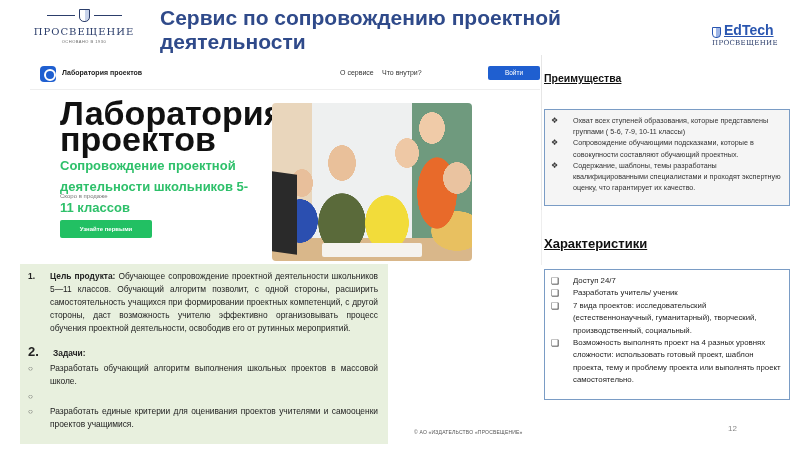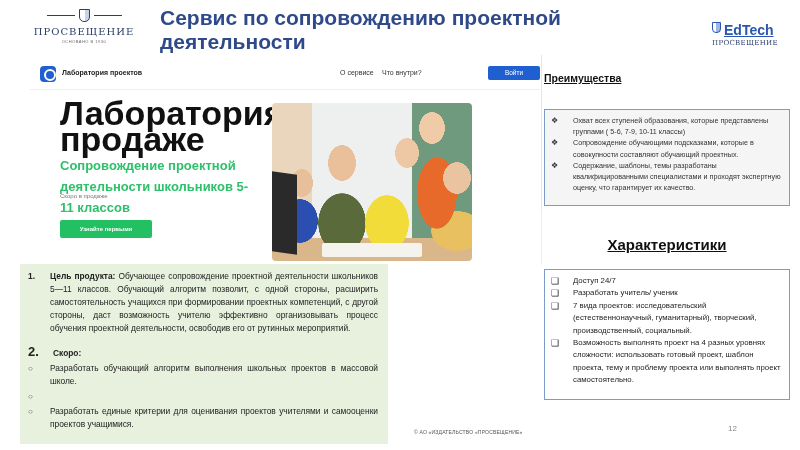--- a/index.html
+++ b/index.html
@@ -10,21 +10,21 @@
   .logo-left { position: absolute; left: 30px; top: 6px; width: 108px; height: 46px; text-align: center; }
   .logo-left .emblem-row { display: flex; align-items: center; justify-content: center; gap: 4px; height: 18px; }
   .logo-left .line { width: 28px; height: 1px; background: #2c3e6b; }
   .logo-left .shield { width: 11px; height: 13px; border: 1.5px solid #2c3e6b; border-radius: 0 0 5px 5px; background: linear-gradient(90deg,#fff 50%,#c8d3ea 50%); }
   .logo-left .name { font-family: "DejaVu Serif", serif; font-size: 10px; letter-spacing: 1px; color: #2c3e6b; margin-top: 2px; }
   .logo-left .sub { font-size: 4px; color: #666; letter-spacing: .5px; margin-top: 2px; }
 
   .page-title { position: absolute; left: 160px; top: 6px; width: 540px; font-size: 21px; font-weight: bold; color: #2f4a8a; text-align: left; }
 
   .logo-right { position: absolute; left: 712px; top: 22px; width: 80px; }
-  .logo-right .top { display: flex; align-items: flex-start; gap: 3px; }
+  .logo-right .top { display: flex; align-items: flex-end; gap: 3px; }
   .logo-right .shield { width: 9px; height: 11px; border: 1.5px solid #2a56b0; border-radius: 0 0 4px 4px; background: linear-gradient(90deg,#fff 50%,#9fb6e6 50%); }
   .logo-right .brand { font-size: 14px; font-weight: bold; color: #2a56b0; text-decoration: underline; }
   .logo-right .sub { font-family: "DejaVu Serif", serif; font-size: 7px; color: #2c3e6b; letter-spacing: .3px; margin-top: 1px; }
 
   
   .site { position: absolute; left: 30px; top: 58px; width: 510px; height: 210px; background: #fff; }
   .site-nav { position: absolute; left: 0; top: 0; width: 510px; height: 32px; border-bottom: 1px solid #eee; }
   .site-logo { position: absolute; left: 10px; top: 8px; width: 16px; height: 16px; border-radius: 4px; background: #1f5fd0; }
   .site-logo::after { content: ""; position: absolute; left: 4px; top: 3px; width: 8px; height: 8px; border: 2px solid #fff; border-radius: 50%; }
   .site-brand { position: absolute; left: 32px; top: 11px; font-size: 7px; font-weight: bold; color: #222; }
@@ -66,21 +66,21 @@
   .tasks-head { display: flex; align-items: baseline; margin-top: 10px; }
   .tasks-num { width: 22px; font-size: 13px; font-weight: bold; flex-shrink: 0; }
   .tasks-label { font-size: 8.4px; font-weight: bold; padding-left: 3px; }
   .task { display: flex; margin-top: 2px; }
   .task-bullet { width: 22px; flex-shrink: 0; font-size: 8px; color: #555; }
   .task-text { text-align: justify; }
 
   
   .adv-title { position: absolute; left: 544px; top: 72px; width: 246px; font-size: 10.5px; font-weight: bold; text-decoration: underline; color: #111; }
   .adv-box { position: absolute; left: 544px; top: 109px; width: 246px; height: 97px; border: 1px solid #7a9cc5; background: #f5f5f5; padding: 5px 6px 0 6px; font-size: 7.2px; line-height: 11.2px; color: #333; }
-  .feature-title { position: absolute; left: 544px; top: 236px; width: 246px; text-align: center; font-size: 15px; font-weight: bold; text-decoration: underline; color: #111; }
+  .feature-title { position: absolute; left: 544px; top: 236px; width: 246px; text-align: left; font-size: 13px; font-weight: bold; text-decoration: underline; color: #111; }
   .feat-box { position: absolute; left: 544px; top: 269px; width: 246px; height: 131px; border: 1px solid #7a9cc5; background: #fff; padding: 5px 6px 0 6px; font-size: 7.8px; line-height: 12.4px; color: #222; }
   .li { display: flex; }
   .li-bullet { width: 22px; flex-shrink: 0; font-size: 8px; }
   .li-bullet.diamond { color: #333; font-size: 8px; }
   .li-bullet.box { font-size: 9px; }
   .right-sep { position: absolute; left: 541px; top: 210px; width: 1px; height: 55px; background: #eee; }
 
   
   .footer-copy { position: absolute; left: 414px; top: 429px; font-size: 5px; color: #555; letter-spacing: .2px; }
   .footer-page { position: absolute; left: 728px; top: 424px; font-size: 8px; color: #888; }
@@ -111,42 +111,42 @@
 <div class="site">
   <div class="site-nav">
     <span class="site-logo"></span>
     <span class="site-brand">Лаборатория проектов</span>
     <span class="site-link1">О сервисе</span>
     <span class="site-link2">Что внутри?</span>
     <span class="site-login">Войти</span>
   </div>
   <div class="site-h1">
     <div>Лаборатория</div>
-    <div>продаже</div>
+    <div>проектов</div>
   </div>
   <div class="site-sub">Сопровождение проектной деятельности школьников 5-11 классов</div>
   <div class="site-soon">Скоро в продаже</div>
   <div class="site-cta">Узнайте первыми</div>
   <div class="site-photo">
     <div class="laptop"></div>
     <div class="book"></div>
   </div>
 </div>
 
 <div class="divider-v"></div>
 <div class="right-sep"></div>
 
 <div class="goals">
   <div class="goal-item">
     <span class="goal-num">1.</span>
     <span class="goal-text"><b>Цель продукта:</b><span> Обучающее сопровождение проектной деятельности школьников 5—11 классов. Обучающий алгоритм позволит, с одной стороны, расширить самостоятельность учащихся при формировании проектных компетенций, с другой стороны, даст возможность учителю эффективно организовывать процесс обучения проектной деятельности, освободив его от рутинных мероприятий.</span></span>
   </div>
   <div class="tasks-head">
     <span class="tasks-num">2.</span>
-    <span class="tasks-label">Скоро:</span>
+    <span class="tasks-label">Задачи:</span>
   </div>
   <div class="task">
     <span class="task-bullet">○</span>
     <span class="task-text">Разработать обучающий алгоритм выполнения школьных проектов в массовой школе.</span>
   </div>
   <div class="task">
     <span class="task-bullet">○</span>
   </div>
   <div class="task">
     <span class="task-bullet">○</span>

